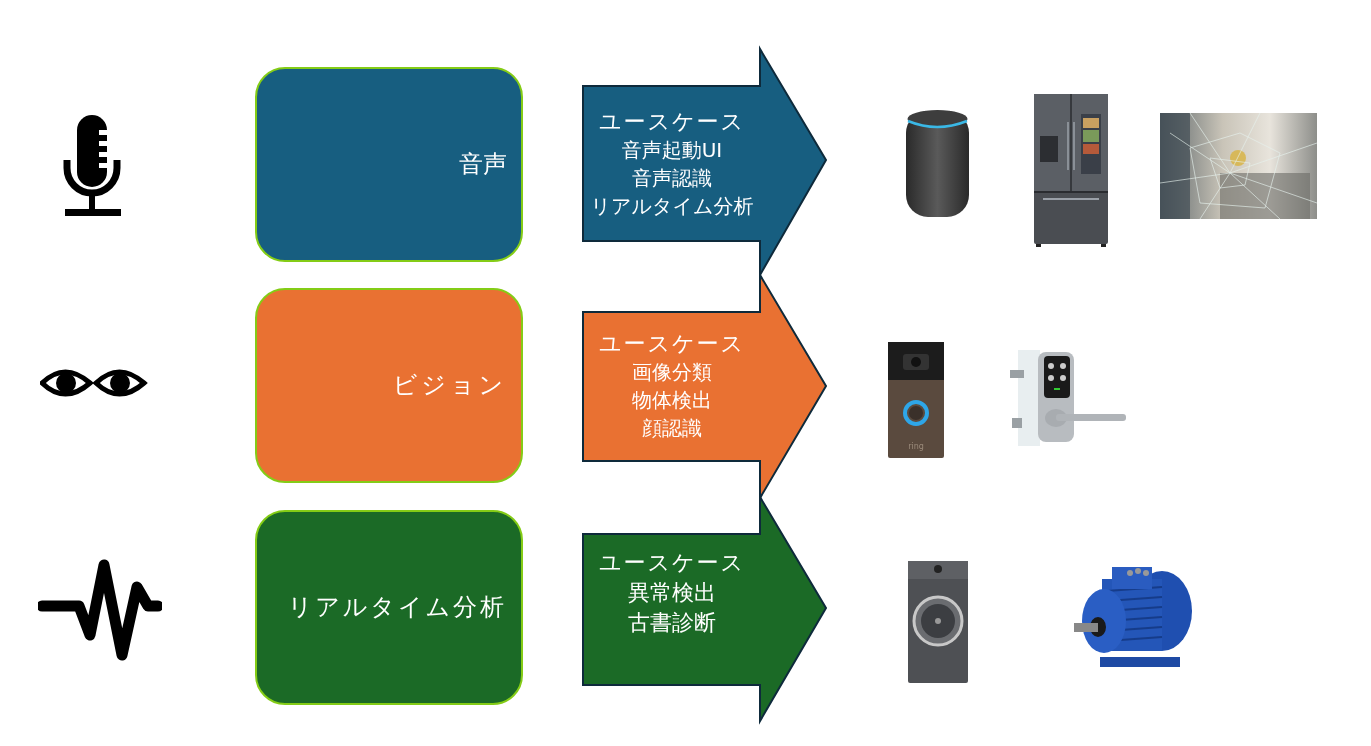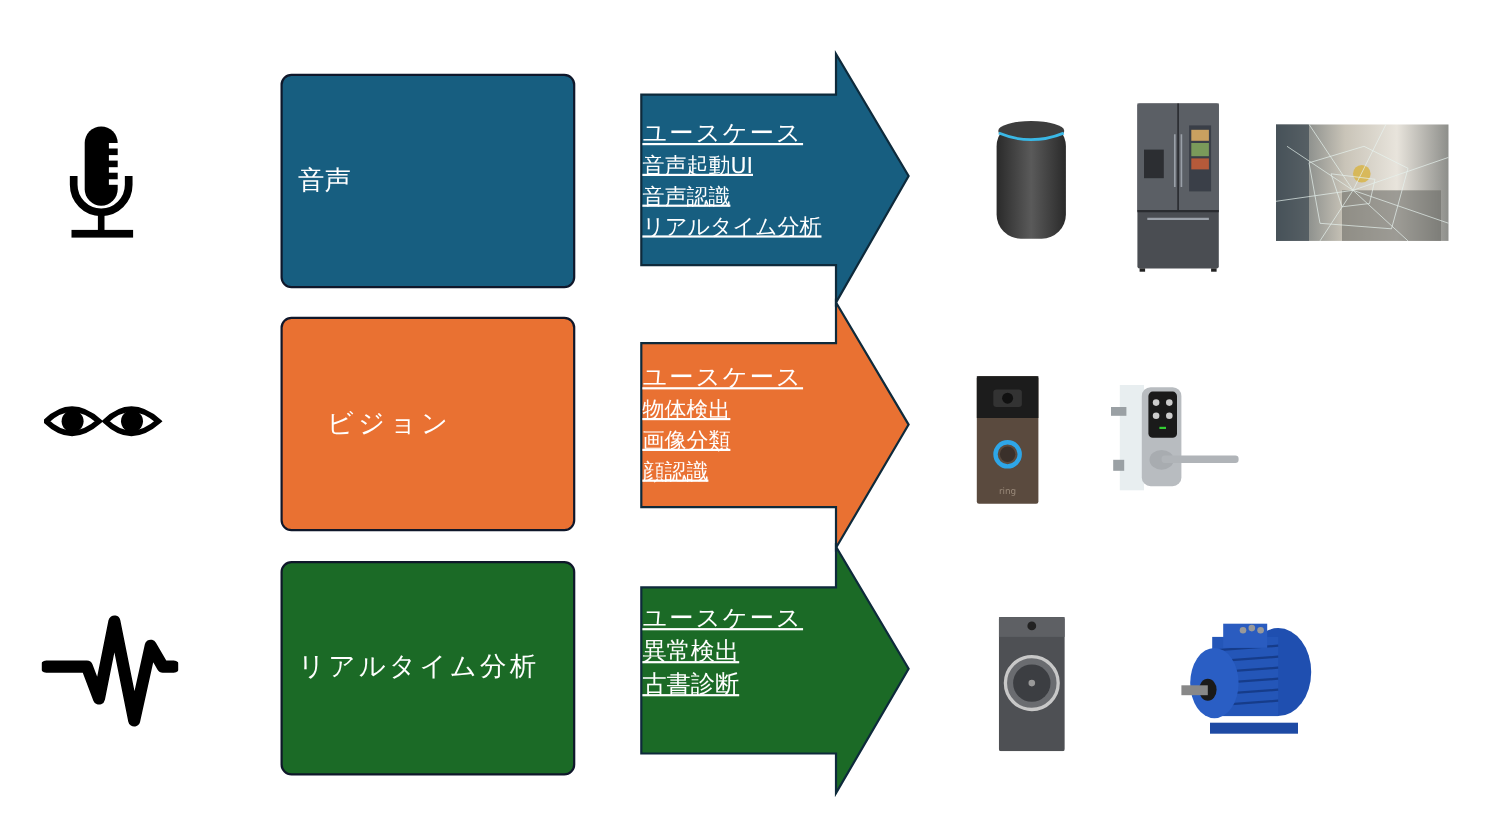--- a/index.html
+++ b/index.html
@@ -1,26 +1,26 @@
 <!DOCTYPE html>
 <html><head>
 <meta charset="utf-8">
 <style>
   html, body { margin: 0; padding: 0; background: #ffffff; }
   body { width: 1371px; height: 746px; position: relative; overflow: hidden;
          font-family: "DejaVu Sans", "Liberation Sans", sans-serif; }
   .cat-box { position: absolute; left: 255px; width: 268px; height: 195px;
-             border: 2px solid #0f172a; border-radius: 10px; box-sizing: border-box;
-             display: flex; align-items: center; justify-content: flex-start;
+             border: 2px solid #84cc16; border-radius: 30px; box-sizing: border-box;
+             display: flex; align-items: center; justify-content: flex-end;
              color: #ffffff; font-size: 24px; text-align: center; line-height: 1.35;
              padding: 0 14px; }
   .arrow { position: absolute; left: 582px; width: 248px; height: 228px; }
   .arrow svg { position: absolute; left: 0; top: 0; overflow: visible; }
   .arrow-text { position: absolute; left: 2px; width: 176px; color: #ffffff;
-                font-size: 20px; line-height: 28px; text-decoration: underline; }
+                text-align: center; font-size: 20px; line-height: 28px; }
   .arrow-text .hdr { font-size: 22px; letter-spacing: 2px; }
   .icon { position: absolute; }
   .product { position: absolute; }
 </style>
 </head>
 <body>
 
 <div class="icon" style="left:62px; top:110px; width:62px; height:110px;">
   <svg width="62" height="110" viewBox="0 0 62 110">
     <rect x="15" y="5" width="30" height="72" rx="15" fill="#000"></rect>
@@ -117,22 +117,22 @@
 <div class="cat-box" style="top:288px; background:#e97132;padding-left:40px;">
   <span style="letter-spacing:4px;">ビジョン</span>
 </div>
 
 <div class="arrow" style="top:274px;">
   <svg width="248" height="228">
     <polygon points="1,38 178,38 178,1 244,112 178,224 178,187 1,187" fill="#e97132" stroke="#0e2a3b" stroke-width="2"></polygon>
   </svg>
   <div class="arrow-text" style="top:56px;">
     <div class="hdr">ユースケース</div>
+    <div>画像分類</div>
     <div>物体検出</div>
-    <div>画像分類</div>
     <div>顔認識</div>
   </div>
 </div>
 
 <div class="product" style="left:887px; top:341px; width:58px; height:118px;">
   <svg width="58" height="118" viewBox="0 0 58 118">
     <rect x="1" y="1" width="56" height="116" rx="2" fill="#5a4a3e"></rect>
     <rect x="1" y="1" width="56" height="38" fill="#1c1c1c"></rect>
     <rect x="16" y="13" width="26" height="16" rx="3" fill="#333"></rect>
     <circle cx="29" cy="21" r="5" fill="#111"></circle>

